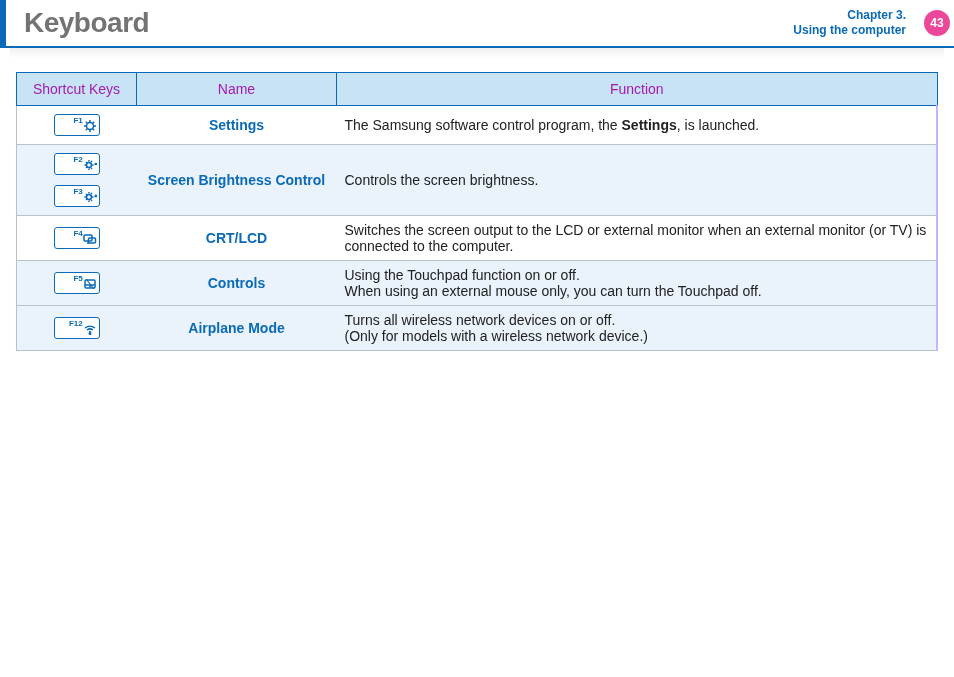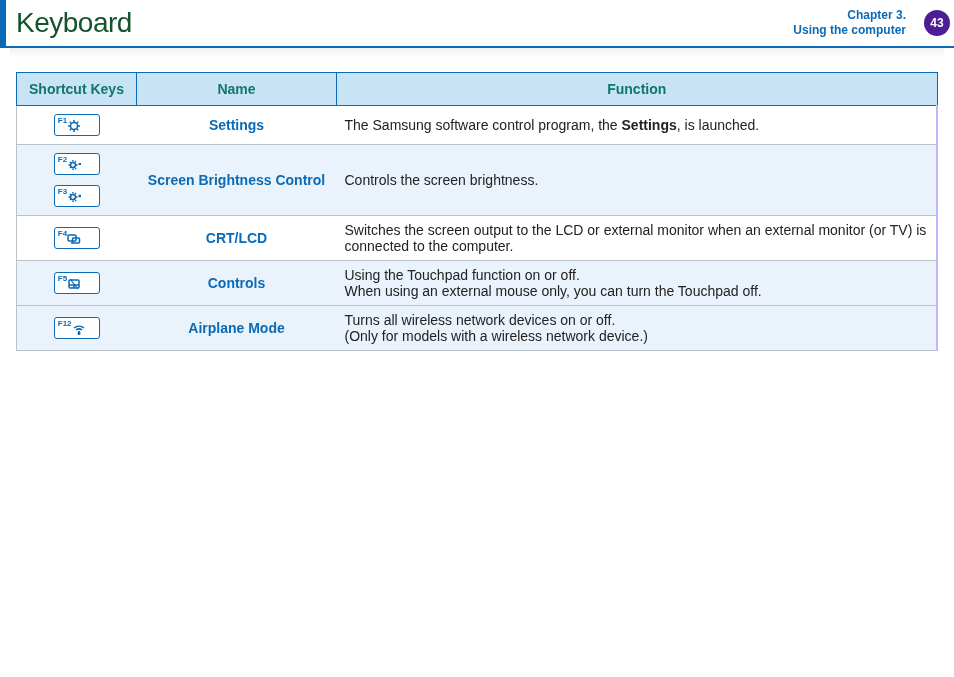--- a/index.html
+++ b/index.html
@@ -23,36 +23,37 @@
   }
   .header::before {
     content: "";
     position: absolute;
     left: 0; top: 0;
     width: 6px; height: 100%;
     background: #0a6ab7;
   }
   .title {
     font-size: 28px;
-    font-weight: 400;
-    color: #14532d;
+    font-weight: 700;
+    color: #737373;
     letter-spacing: -0.5px;
+    margin-left: 8px;
   }
   .crumb-area {
     display: flex;
     align-items: center;
     color: #0a6ab7;
     font-size: 12px;
     font-weight: 700;
     gap: 18px;
     padding-right: 4px;
   }
   .crumb-text { text-align: right; line-height: 1.25; }
   .page-badge {
-    background: #4c1d95;
+    background: #ec4899;
     color: #fff;
     width: 26px; height: 26px;
     border-radius: 50%;
     display: flex;
     align-items: center;
     justify-content: center;
     font-size: 12px;
     font-weight: 700;
   }
   .shadow-bar {
@@ -62,22 +63,22 @@
   }
 
   table.shortcut {
     border-collapse: collapse;
     width: calc(100% - 32px);
     margin: 0 16px;
     font-size: 14px;
   }
   table.shortcut th {
     background: #c8e3f6;
-    color: #0f766e;
-    font-weight: 700;
+    color: #a21caf;
+    font-weight: 400;
     padding: 8px 4px;
     border: 1px solid #0a6ab7;
     text-align: center;
   }
   table.shortcut td {
     border: 1px solid #b9c2c9;
     border-left: none;
     border-right: none;
     padding: 6px 8px;
     vertical-align: middle;
@@ -96,21 +97,21 @@
   }
   table.shortcut td.fncell {
     color: #222;
     border-right: 2px solid #c4b5fd;
   }
   table.shortcut tr.tint td { background: #eaf3fb; }
 
   .key {
     display: inline-flex;
     align-items: flex-start;
-    justify-content: flex-start;
+    justify-content: flex-end;
     width: 46px; height: 22px;
     border: 1px solid #0a6ab7;
     border-radius: 3px;
     background: #fff;
     font-size: 8px;
     color: #0a6ab7;
     padding: 1px 2px 0 3px;
     line-height: 1;
     margin: 2px 0;
     position: relative;

